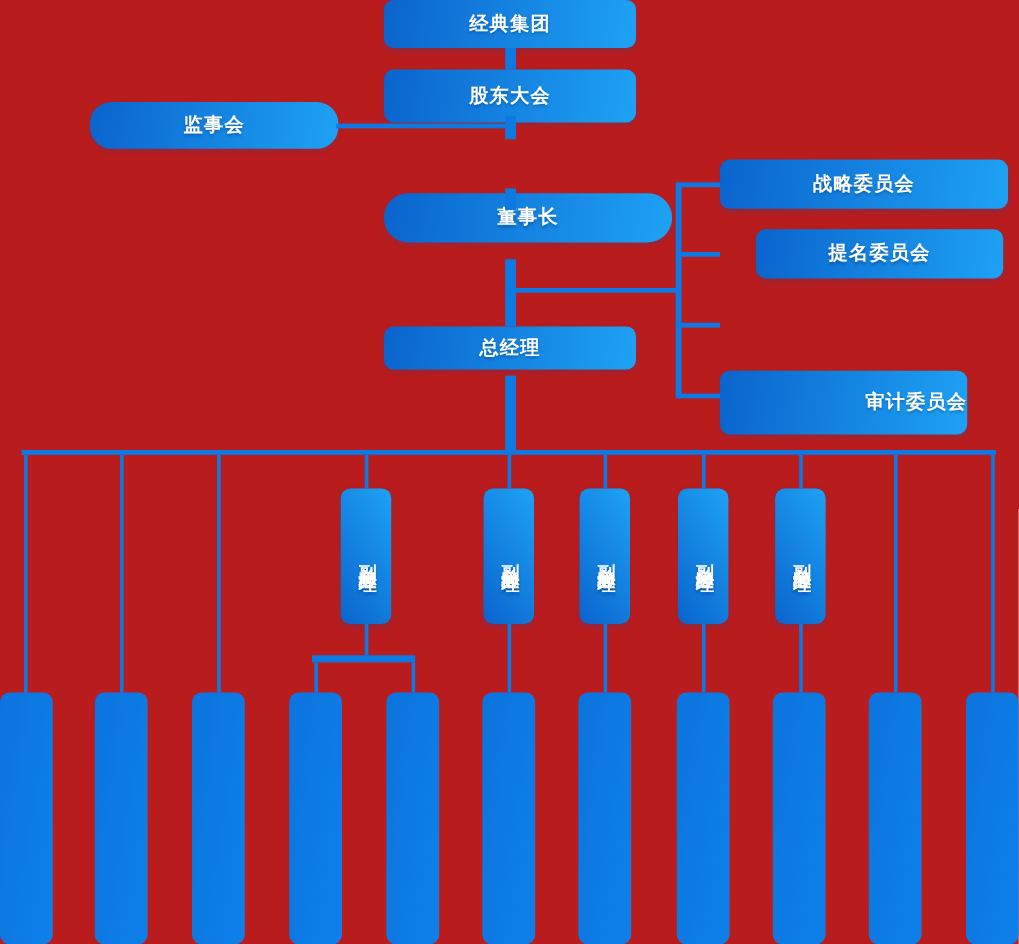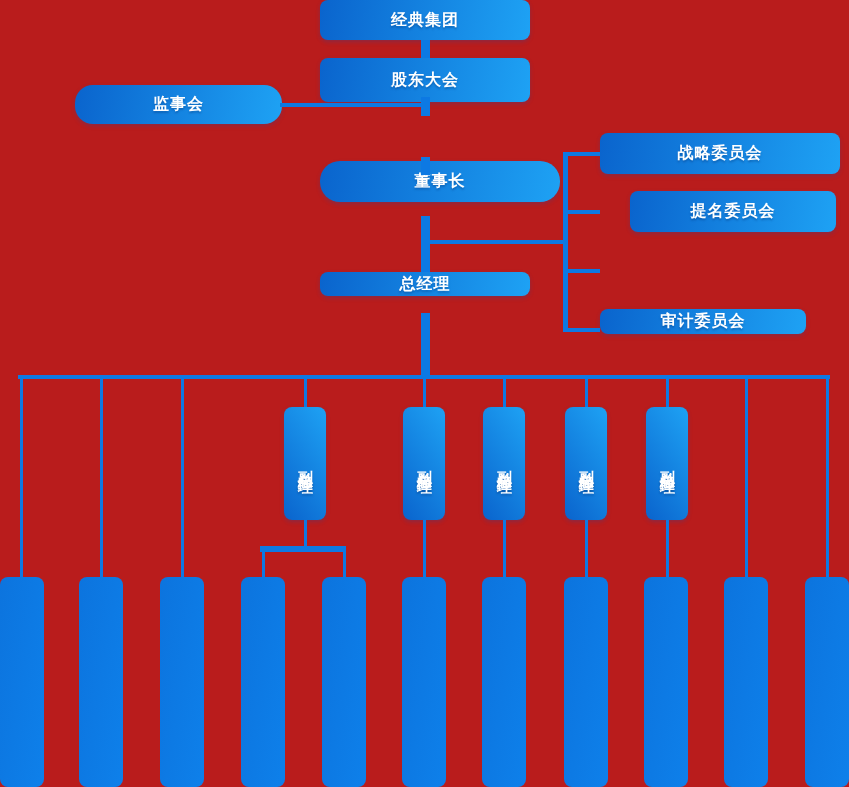--- a/index.html
+++ b/index.html
@@ -61,31 +61,31 @@
 
   <div class="box" style="left:75px; top:85px; width:207px; height:39px;border-radius:18px;">
     <span>监事会</span>
   </div>
 
 
   <div class="box" style="left:320px; top:161px; width:240px; height:41px;border-radius:20px;">
     <span>董事长</span>
   </div>
 
-  <div class="box" style="left:320px; top:272px; width:210px; height:24px;">
+  <div class="box" style="left:320px; top:272px; width:210px; height:36px;">
     <span>总经理</span>
   </div>
 
   <div class="box" style="left:600px; top:133px; width:240px; height:41px;">
     <span>战略委员会</span>
   </div>
   <div class="box" style="left:600px; top:191px; width:206px; height:41px;margin-left:30px;">
     <span>提名委员会</span>
   </div>
-  <div class="box" style="left:600px; top:309px; width:206px; height:25px;">
+  <div class="box" style="left:600px; top:309px; width:206px; height:53px;justify-content:flex-end;">
     <span>审计委员会</span>
   </div>
 
   <div class="box vbox" style="left:284px; top:407px; width:42px; height:113px;">
     <span>副总经理</span>
   </div>
   <div class="box vbox" style="left:403px; top:407px; width:42px; height:113px;">
     <span>副总经理</span>
   </div>
   <div class="box vbox" style="left:483px; top:407px; width:42px; height:113px;">

